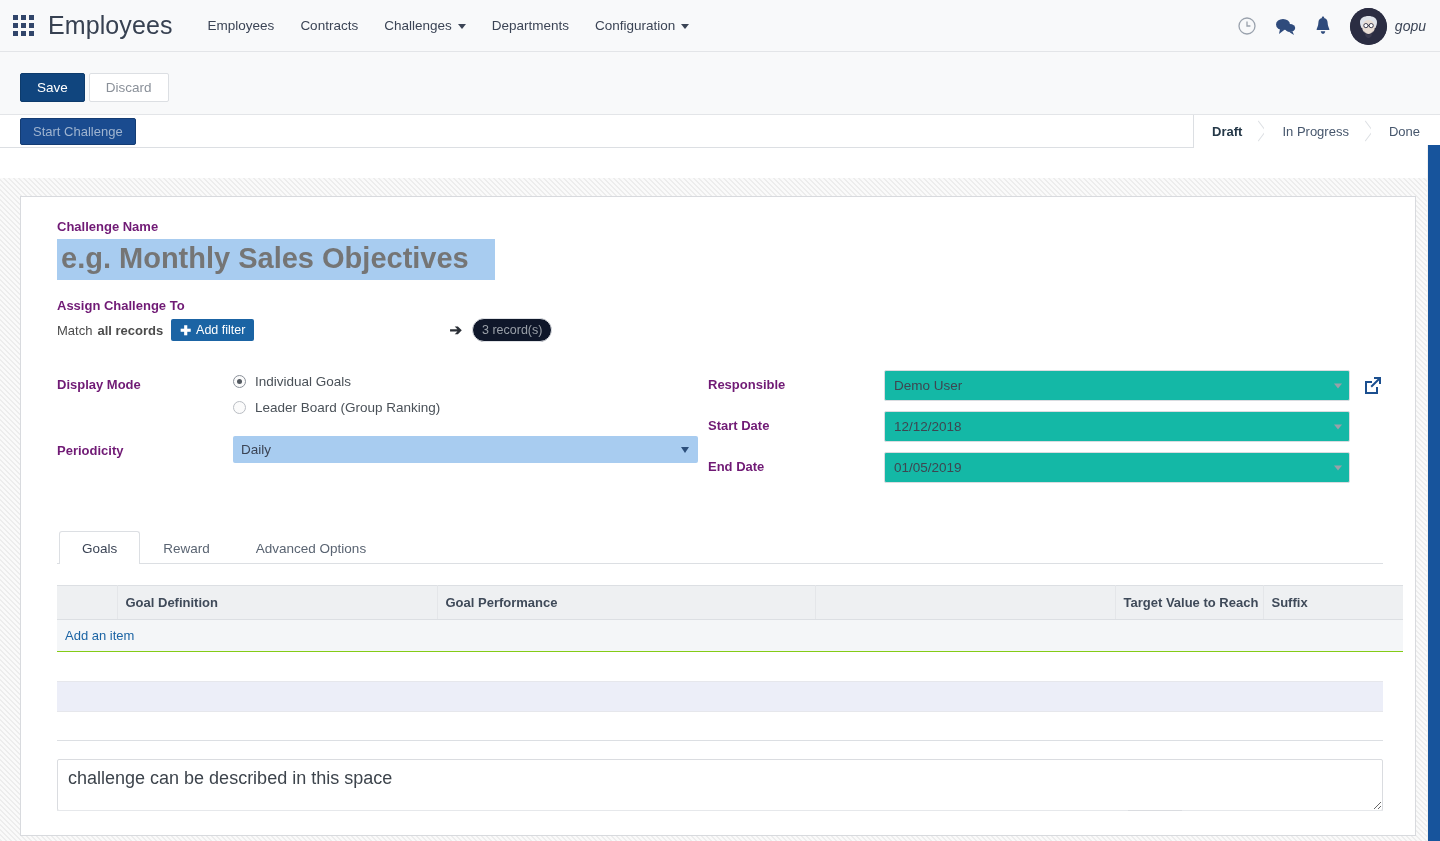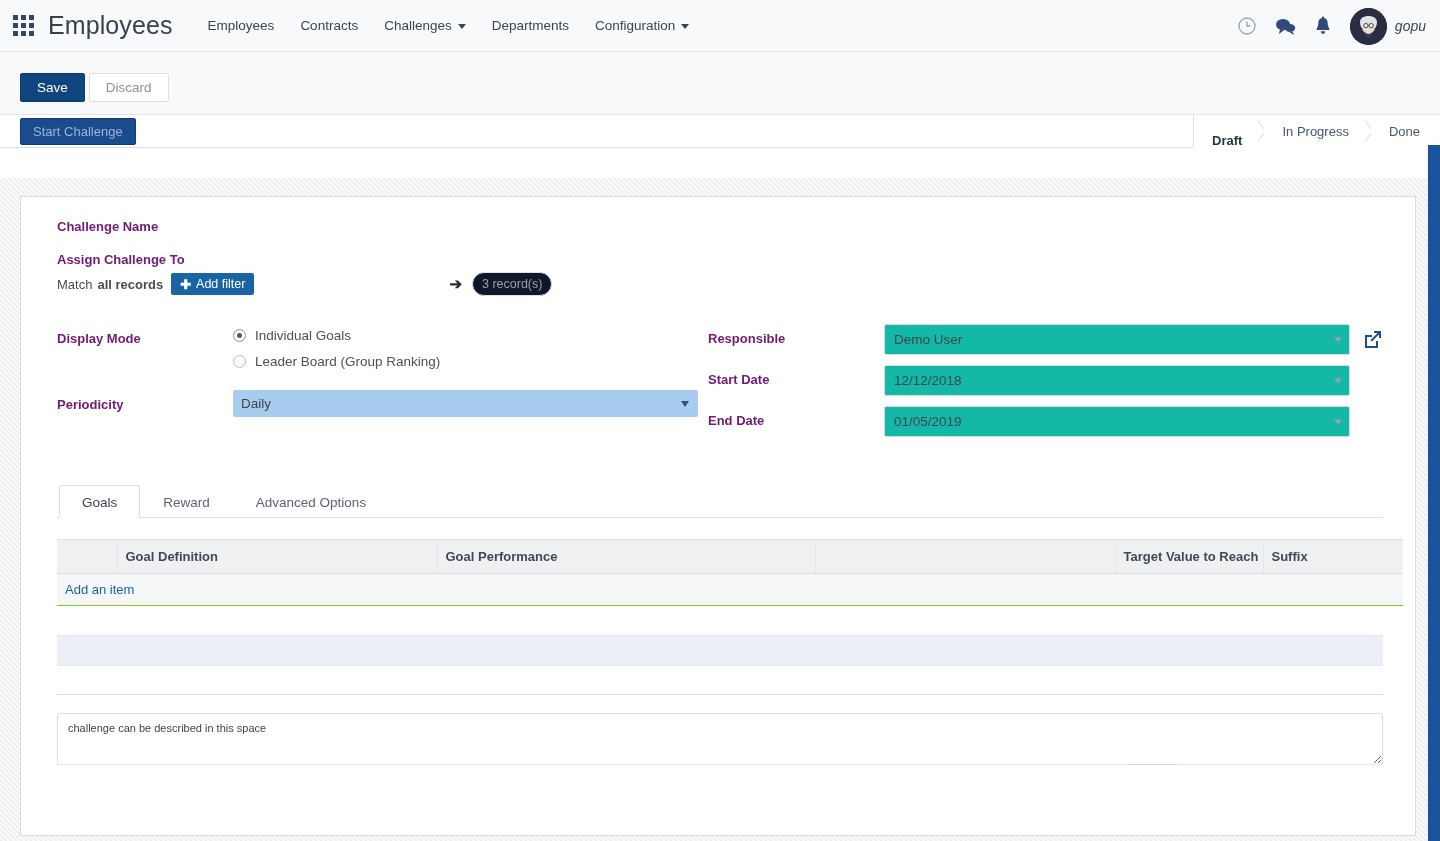--- a/index.html
+++ b/index.html
@@ -138,21 +138,21 @@
   .stat {
     position: relative;
     display: flex; align-items: center;
     padding: 0 22px 0 18px;
     font-size: 13px;
     color: #46566c;
     background: #fff;
     cursor: pointer;
     white-space: nowrap;
   }
-  .stat.active { font-weight: bold; color: #253848; align-items: flex-end; }
+  .stat.active { font-weight: bold; color: #253848; }
   .stat:after {
     content: "";
     position: absolute;
     right: -1px; top: 50%;
     width: 12px; height: 12px;
     transform: translateY(-50%) rotate(45deg) skew(8deg,8deg);
     border-top: 1px solid #dcdfe3;
     border-right: 1px solid #dcdfe3;
     background: transparent;
   }
@@ -357,21 +357,21 @@
   }
 
   
   .bottom-wrap { position: relative; margin-top: 18px; padding-bottom: 14px; }
   .descr {
     width: 100%;
     height: 52px;
     border: 1px solid #dadce0;
     border-radius: 2px;
     resize: both;
-    font-size: 11px;
+    font-size: 18px;
     color: #3d444c;
     padding: 8px 10px;
     font-family: "Liberation Sans", sans-serif;
     outline: none;
     background: #fff;
     display: block;
   }
   .faint-line {
     position: absolute;
     left: 0; right: 255px;
@@ -492,20 +492,21 @@
     <div class="stat">
       <span>Done</span>
     </div>
   </div>
 </div>
 
 <div class="content">
   <div class="sheet">
 
     <div class="lbl name-label">Challenge Name</div>
+    <input class="name-input" type="text" placeholder="e.g. Monthly Sales Objectives" style="">
 
     <div class="lbl assign-label">Assign Challenge To</div>
     <div class="filter-row">
       <span class="match-text">Match</span>
       <span class="match-text" style="margin-left:5px;font-weight:bold;">all records</span>
       <button class="btn-addfilter">
         <span class="plus">✚</span>
         <span>Add filter</span>
       </button>
       <div class="rec-wrap">

